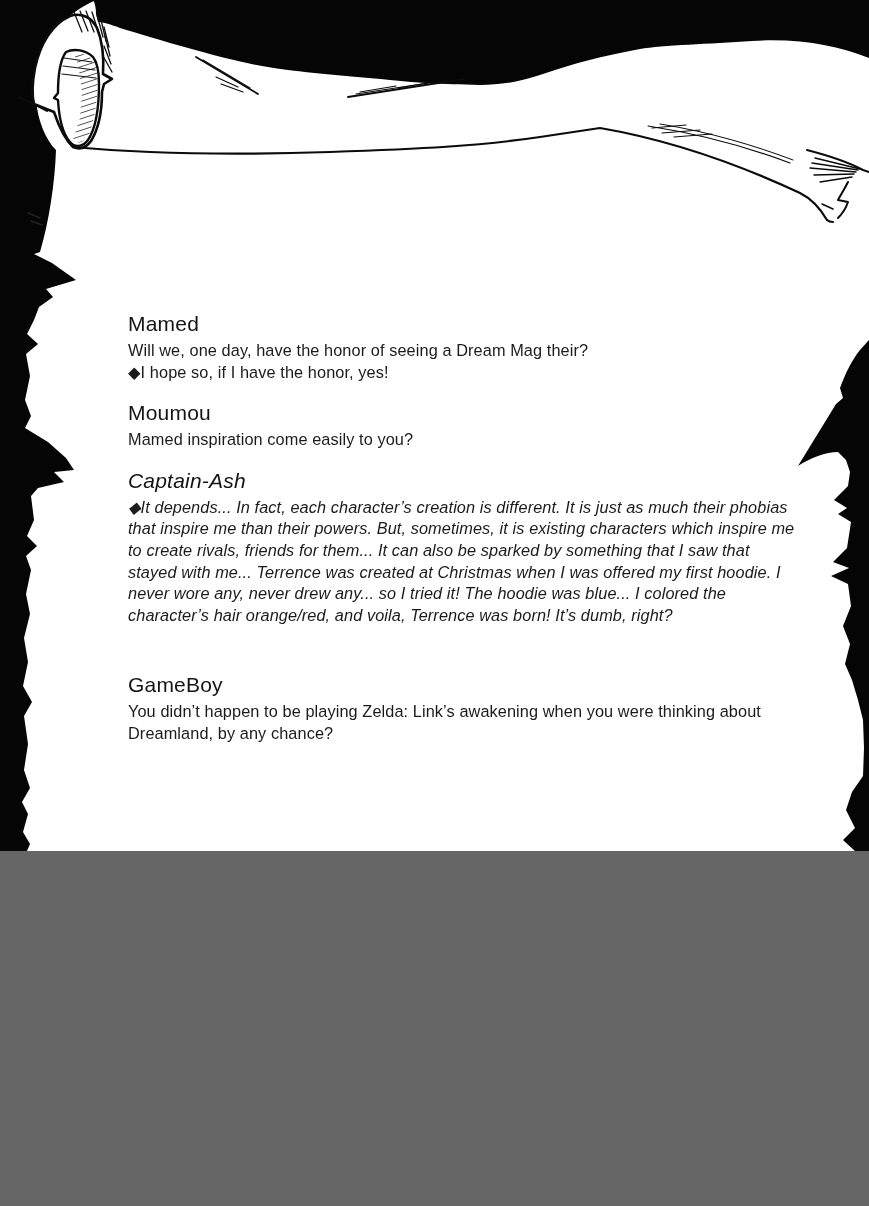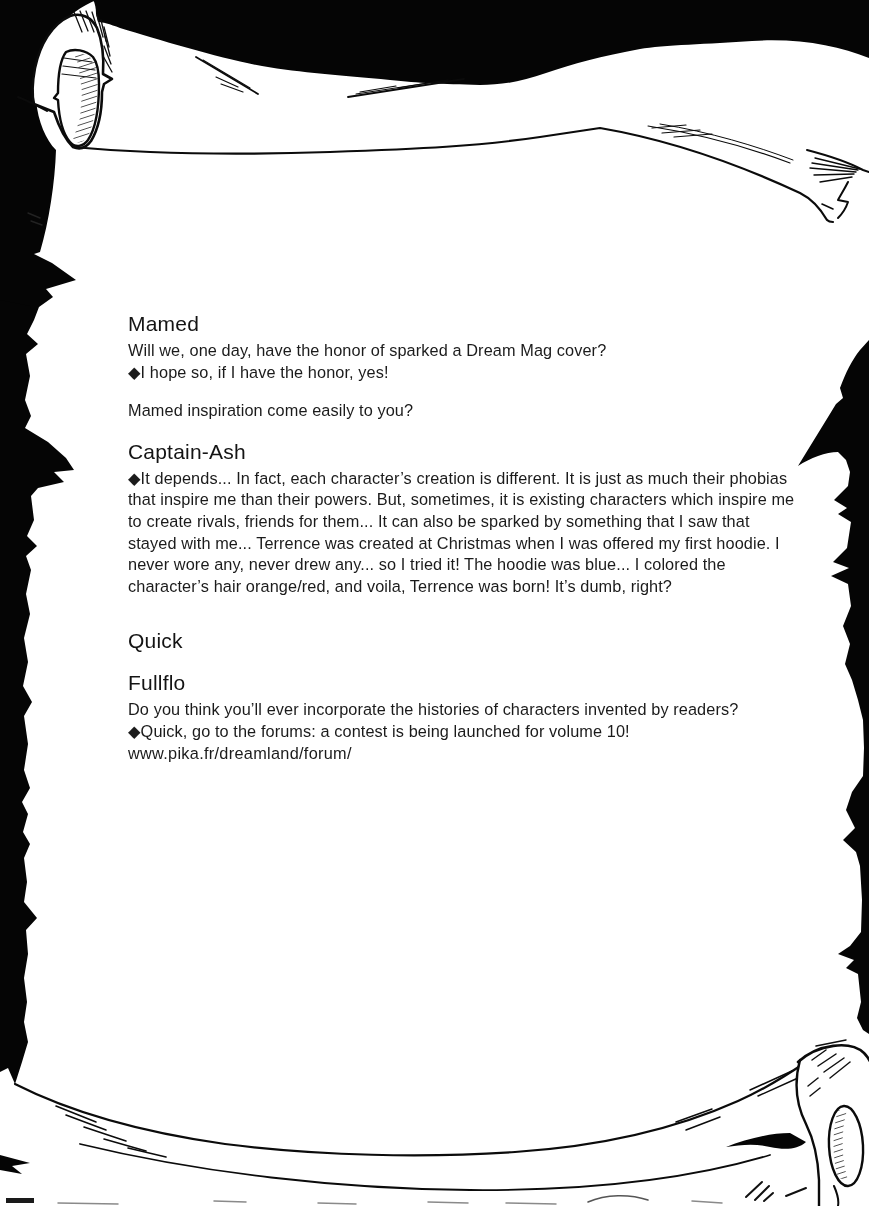--- a/index.html
+++ b/index.html
@@ -1,19 +1,19 @@
 <!DOCTYPE html>
 <html><head>
 <meta charset="utf-8">
 <style>
   html, body { margin: 0; padding: 0; background: #666; }
   .page {
     position: relative;
     width: 869px;
-    height: 1206px;
+    height: 851px;
     margin: 0 auto;
     background: #ffffff;
     overflow: hidden;
     font-family: "Liberation Sans", sans-serif;
   }
   .artwork {
     position: absolute;
     inset: 0;
     width: 869px;
     height: 1206px;
@@ -21,21 +21,21 @@
     pointer-events: none;
   }
   .qa-column {
     position: absolute;
     left: 128px;
     top: 311px;
     width: 668px;
     color: #1b1b1b;
   }
   .qa { margin: 0 0 17px 0; }
-  .qa.wide-gap { margin-bottom: 31px; }
+  .qa.wide-gap { margin-bottom: 46px; font-style: italic; }
   .qa h2 {
     margin: 0 0 4px 0;
     font-size: 21px;
     line-height: 25px;
     font-weight: normal;
     letter-spacing: 0.2px;
     color: #141414;
   }
   .qa p {
     margin: 0;
@@ -249,38 +249,34 @@
         <line x1="692" y1="1201" x2="722" y2="1203"></line>
       </g>
       <path fill="none" stroke="#555" stroke-width="1.6" d="M588,1202 C606,1194 630,1194 648,1200"></path>
     </g>
   </svg>
 
   <div class="qa-column">
 
     <section class="qa">
       <h2>Mamed</h2>
-      <p>Will we, one day, have the honor of sparked a Dream Mag cover?</p>
+      <p>Will we, one day, have the honor of seeing a Dream Mag their?</p>
       <p>◆I hope so, if I have the honor, yes!</p>
     </section>
 
     <section class="qa">
+      <h2>Moumou</h2>
       <p>Mamed inspiration come easily to you?</p>
     </section>
 
     <section class="qa wide-gap">
       <h2>Captain-Ash</h2>
       <p>◆It depends... In fact, each character’s creation is different. It is just as much their phobias that inspire me than their powers. But, sometimes, it is existing characters which inspire me to create rivals, friends for them... It can also be sparked by something that I saw that stayed with me... Terrence was created at Christmas when I was offered my first hoodie. I never wore any, never drew any... so I tried it! The hoodie was blue... I colored the character’s hair orange/red, and voila, Terrence was born! It’s dumb, right?</p>
     </section>
 
     <section class="qa">
-      <h2>Quick</h2>
-    </section>
-
-    <section class="qa">
-      <h2>Fullflo</h2>
-      <p>Do you think you’ll ever incorporate the histories of characters invented by readers?</p>
-      <p>◆Quick, go to the forums: a contest is being launched for volume 10!</p>
-      <p class="url">www.pika.fr/dreamland/forum/</p>
-    </section>
+      <h2>GameBoy</h2>
+      <p>You didn’t happen to be playing Zelda: Link’s awakening when you were thinking about Dreamland, by any chance?</p>
+    </section>
+
 
   </div>
 </div>
 
 </body></html>

